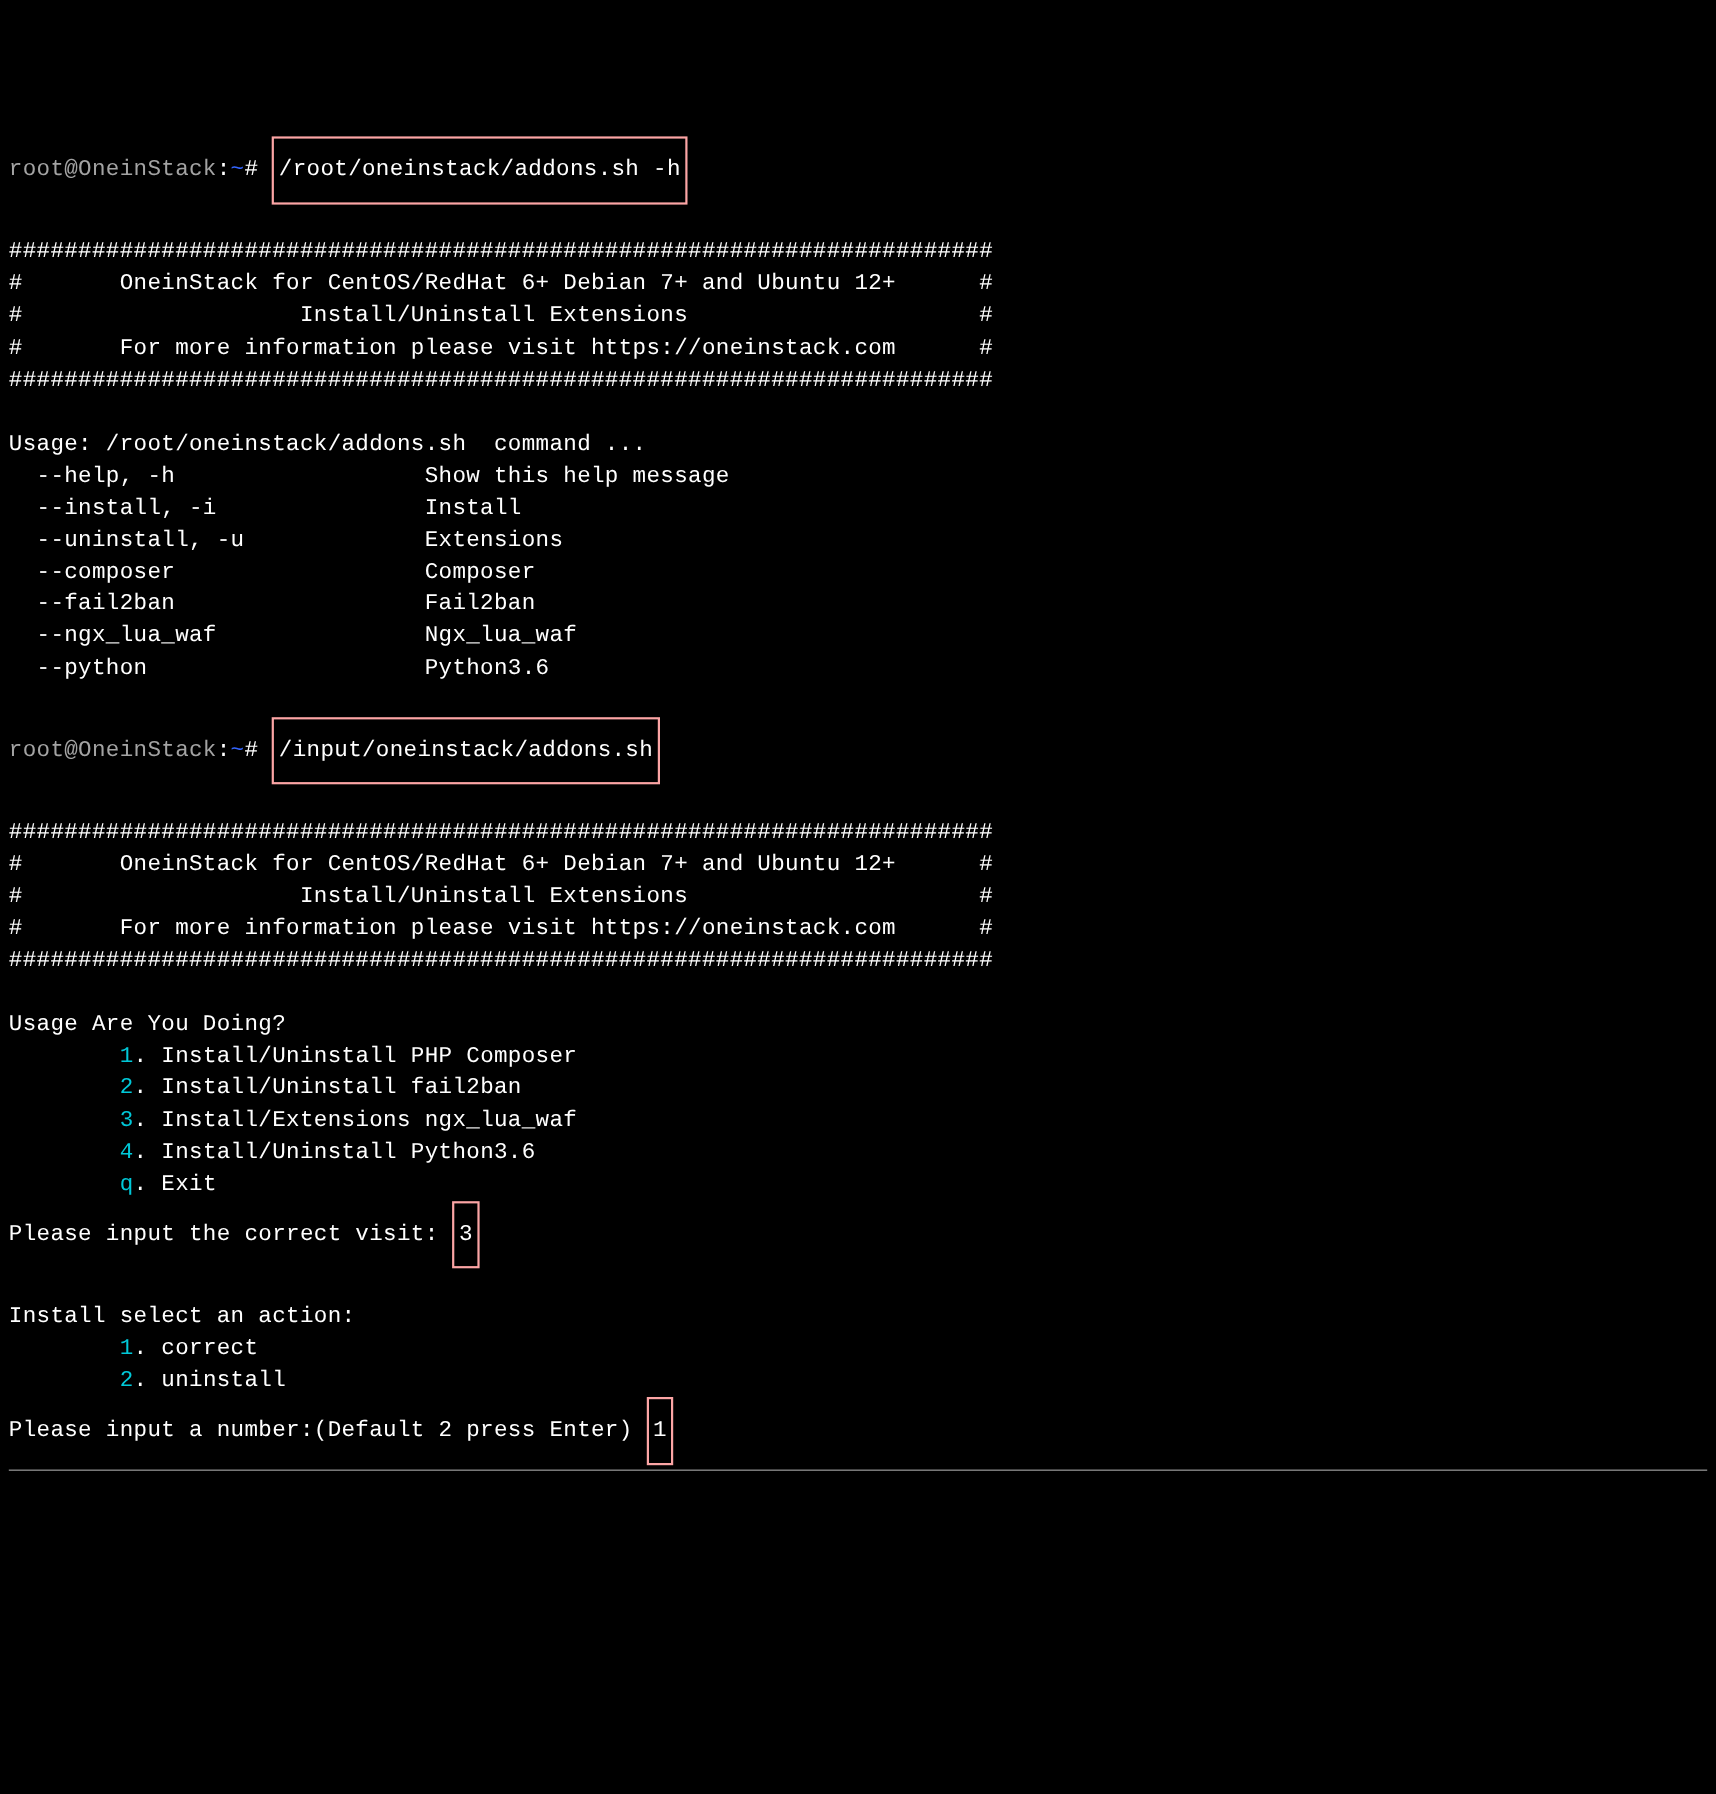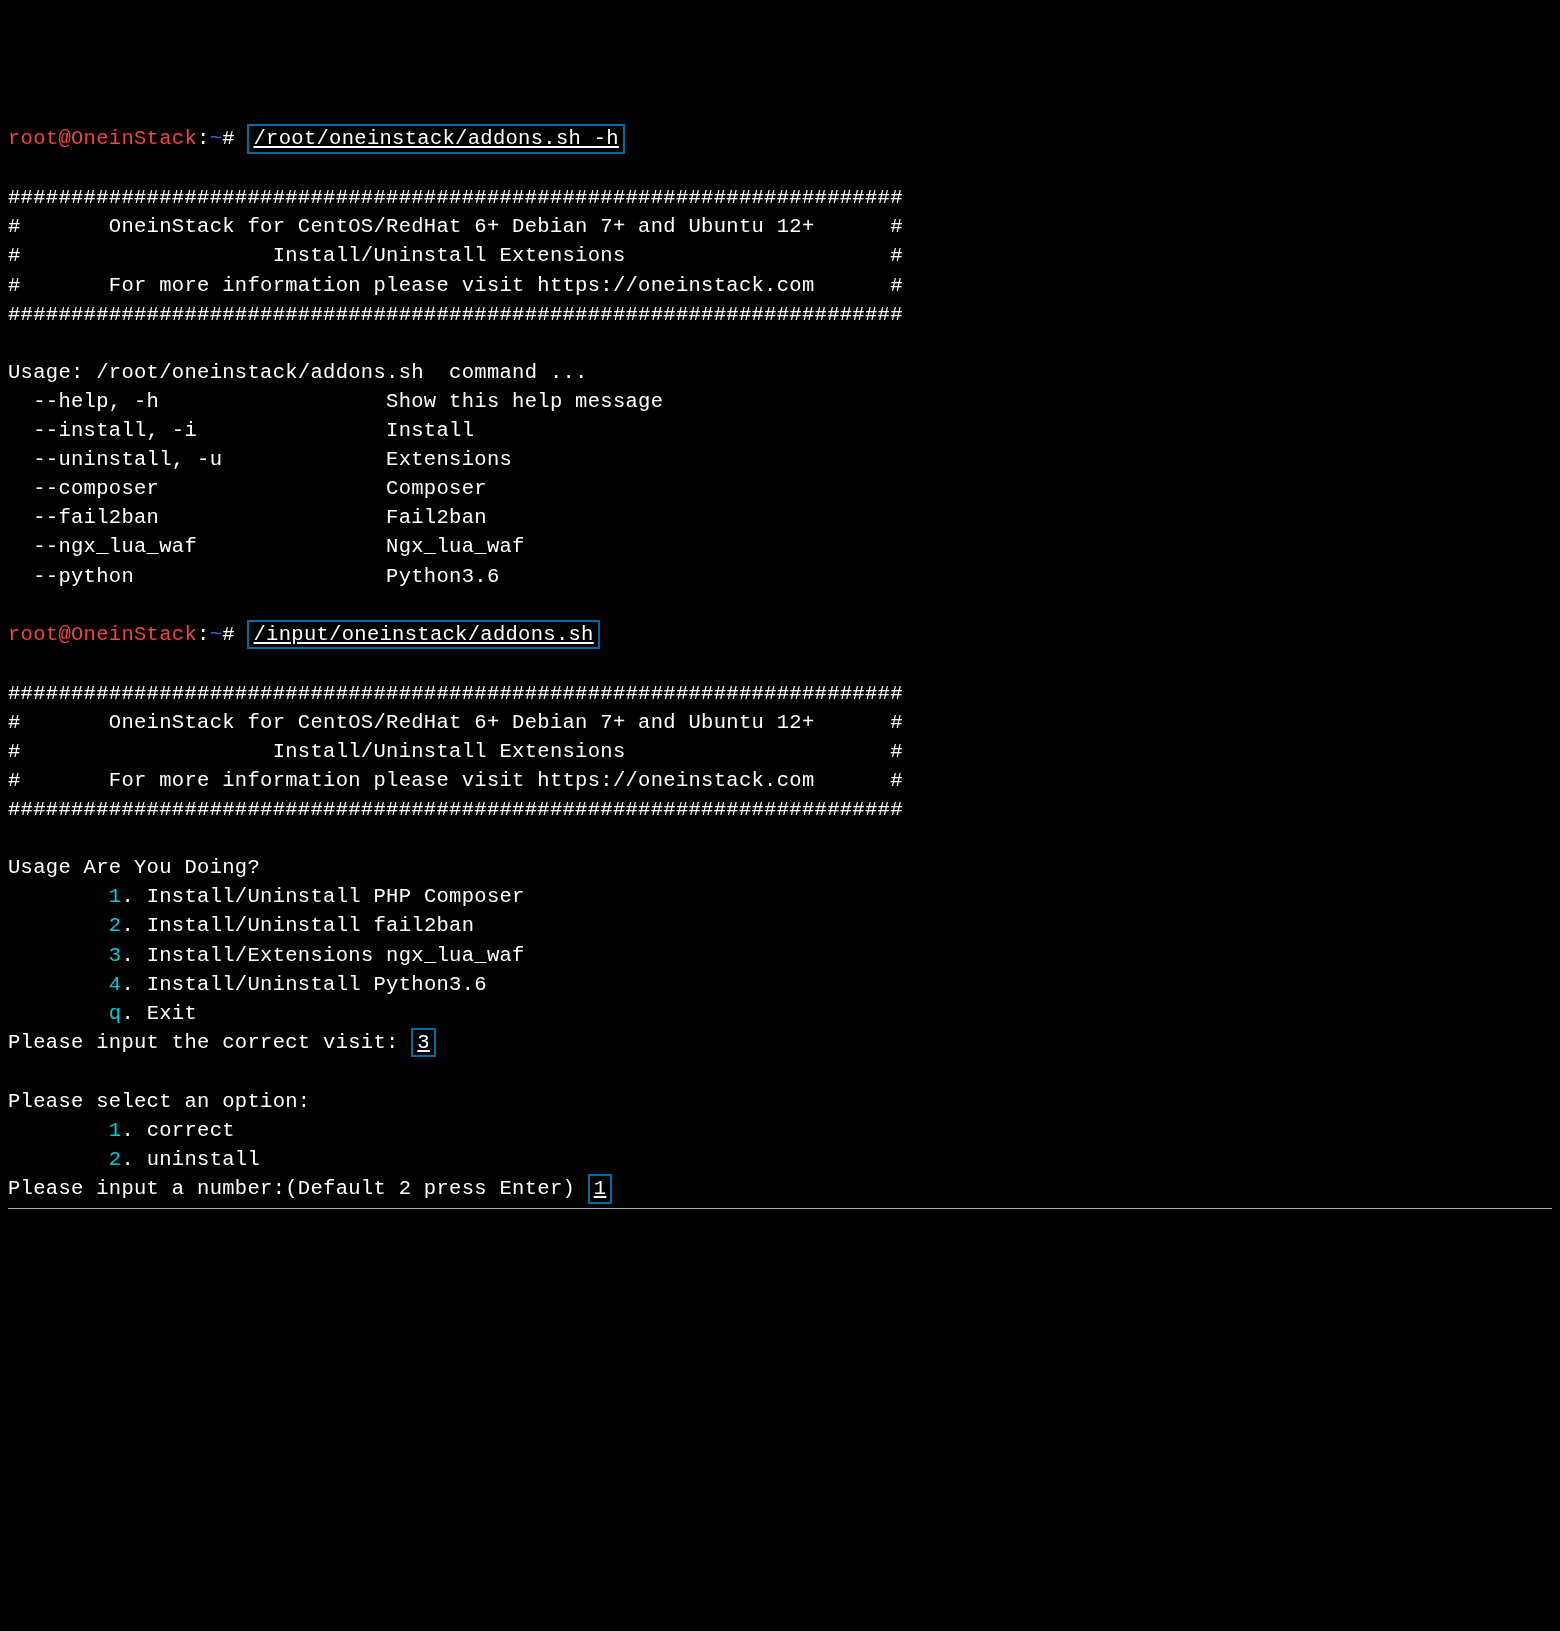--- a/index.html
+++ b/index.html
@@ -6,30 +6,29 @@
       background-color: #000;
       color: #fff;
       font-family: "Consolas", "Monaco", "Courier New", monospace;
       font-size: 20.5px;
       line-height: 1.42;
       margin: 0;
       padding: 8px;
       white-space: pre;
       letter-spacing: 0.3px;
     }
-    .green { color: #ef4444; text-align: right; }
+    .green { color: #a3a3a3; text-align: right; }
     .blue { color: #3465ff; }
     .cyan { color: #00c8d8; }
     .white { color: #ffffff; }
     .boxed {
-      border: 2px solid #0369a1;
-      padding: 0px 4px;
+      border: 2px solid #fca5a5;
+      padding: 16px 4px;
       display: inline-block;
       line-height: 1.25;
-      text-decoration: underline;
     }
     .hr-line {
       border-top: 1px solid #aaa;
       margin-top: 4px;
     }
   </style>
 </head>
 <body>
 
 
@@ -60,20 +59,20 @@
 <span>#######################################################################</span>
 
 <span>Usage Are You Doing?</span>
 <span>        </span><span class="cyan">1</span><span>. Install/Uninstall PHP Composer</span>
 <span>        </span><span class="cyan">2</span><span>. Install/Uninstall fail2ban</span>
 <span>        </span><span class="cyan">3</span><span>. Install/Extensions ngx_lua_waf</span>
 <span>        </span><span class="cyan">4</span><span>. Install/Uninstall Python3.6</span>
 <span>        </span><span class="cyan">q</span><span>. Exit</span>
 <span>Please input the correct visit: </span><span class="boxed">3</span>
 
-<span>Please select an option:</span>
+<span>Install select an action:</span>
 <span>        </span><span class="cyan">1</span><span>. correct</span>
 <span>        </span><span class="cyan">2</span><span>. uninstall</span>
 <span>Please input a number:(Default 2 press Enter) </span><span class="boxed">1</span></span>
 <div class="hr-line"></div>
 
 
 
 
 </body></html>

